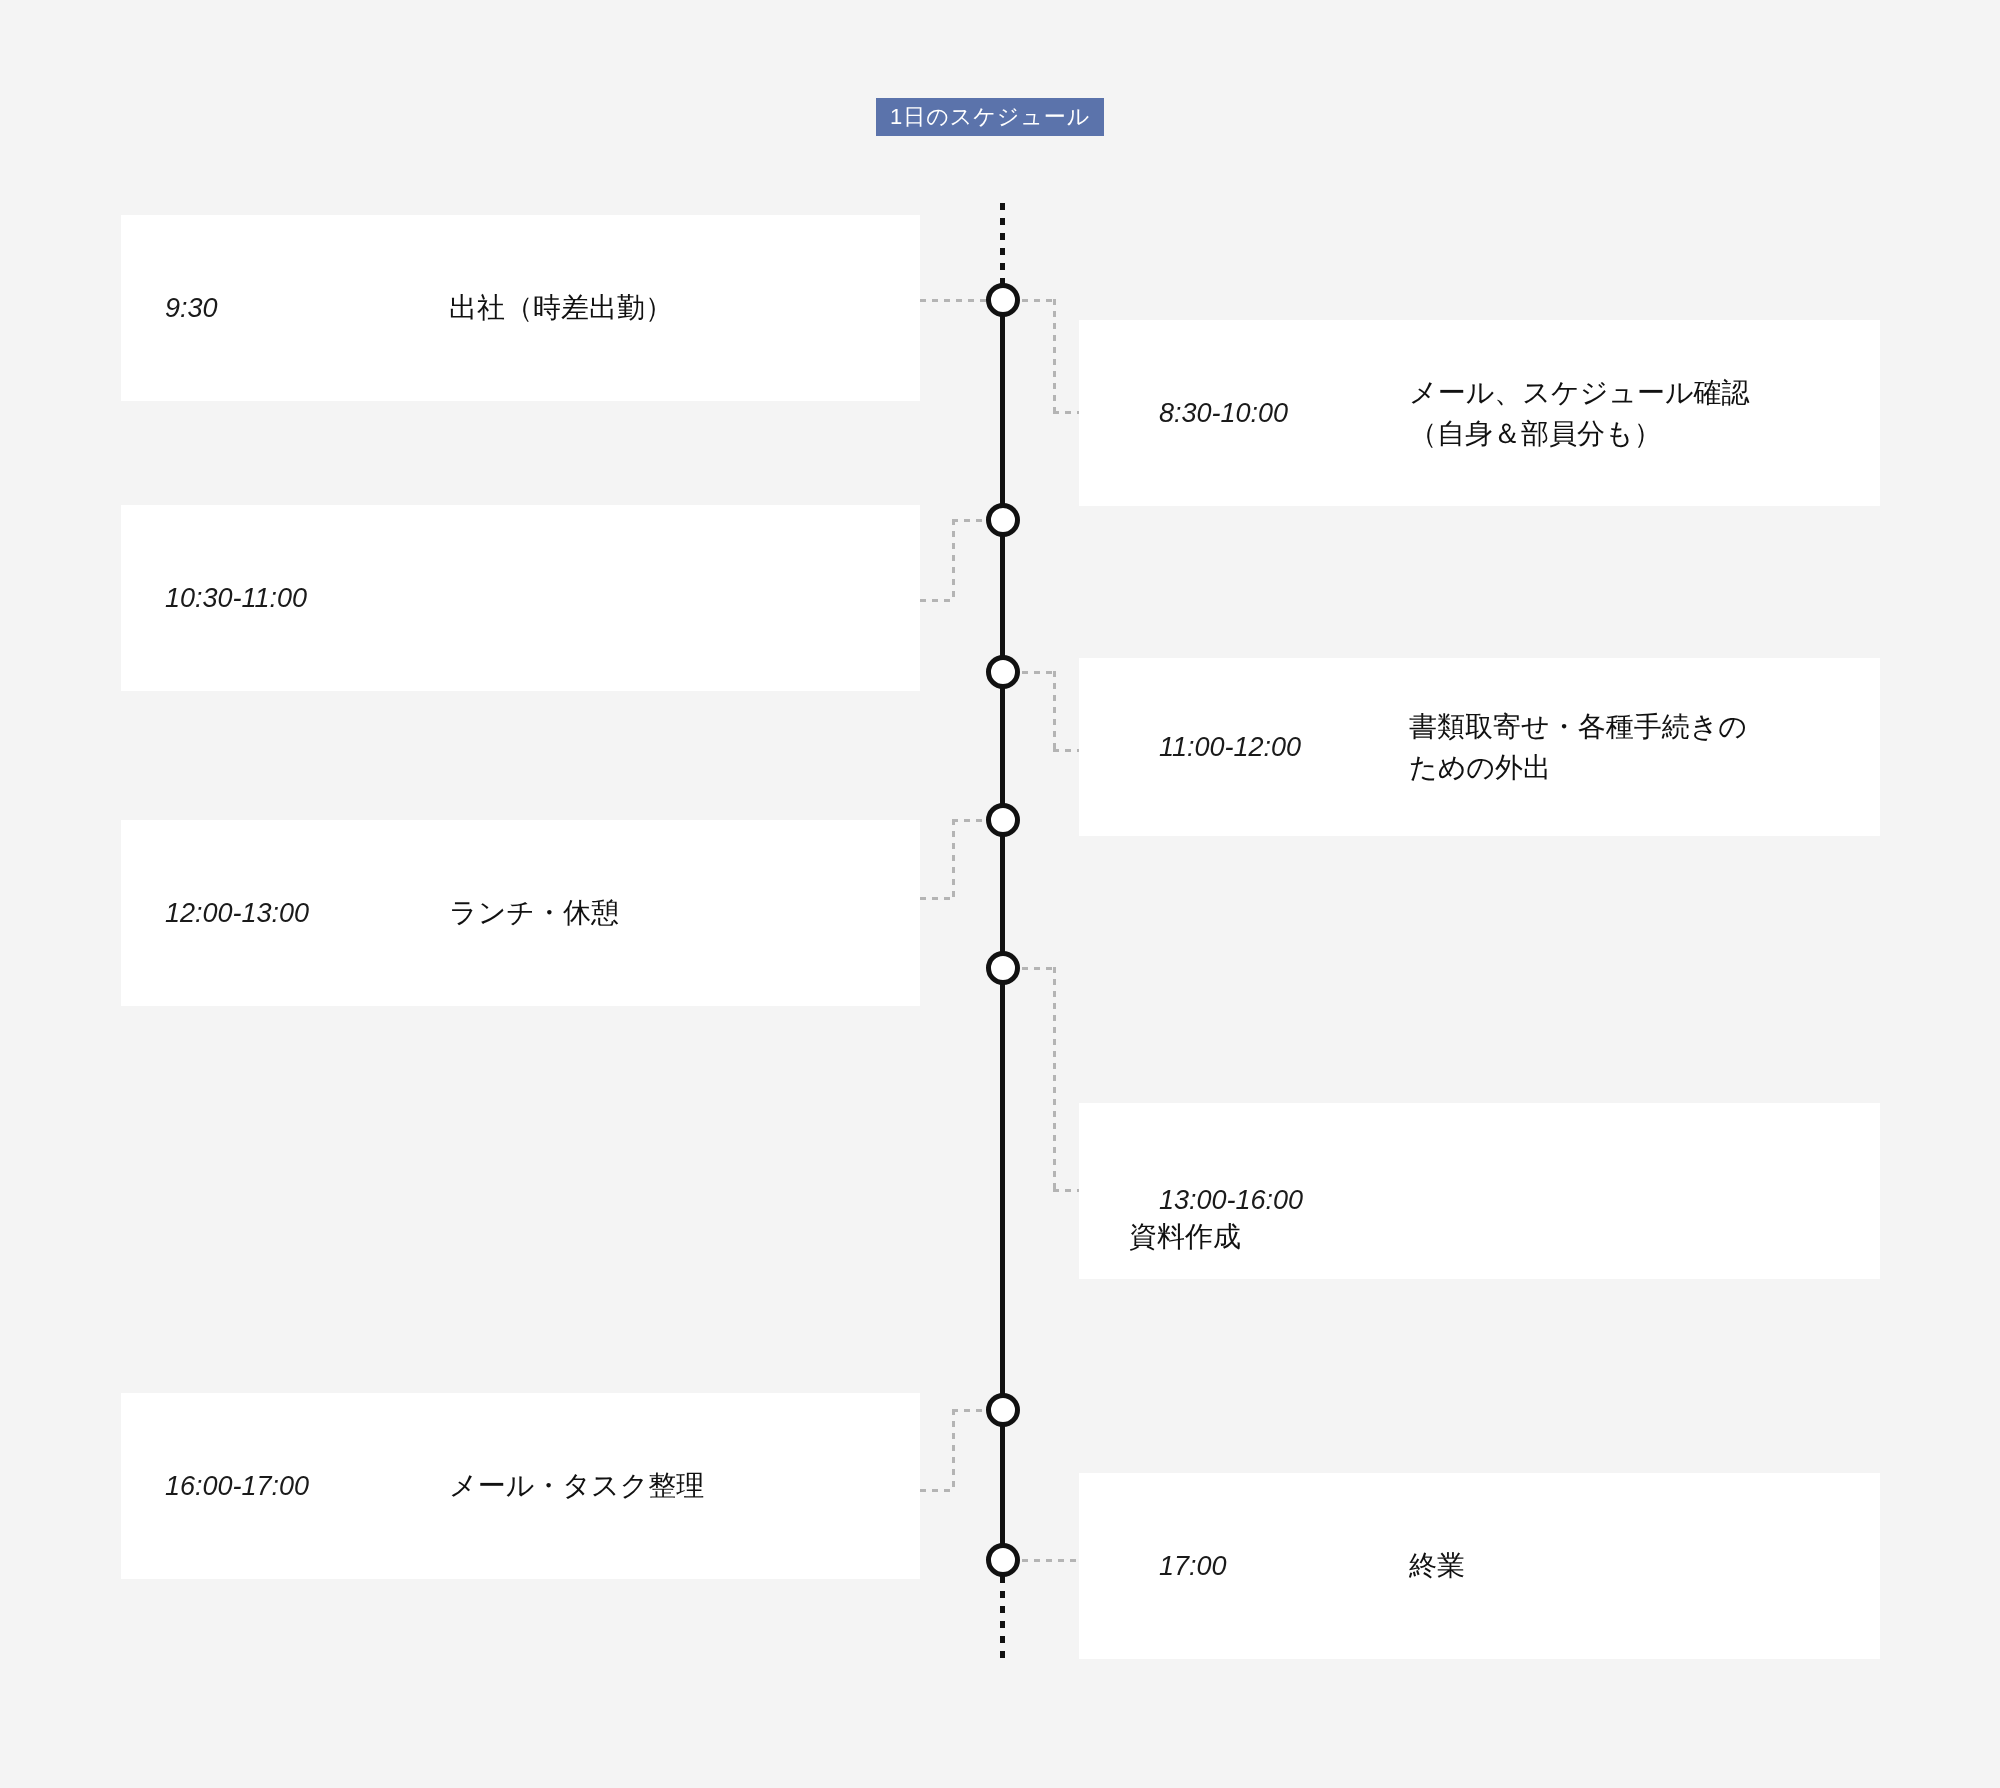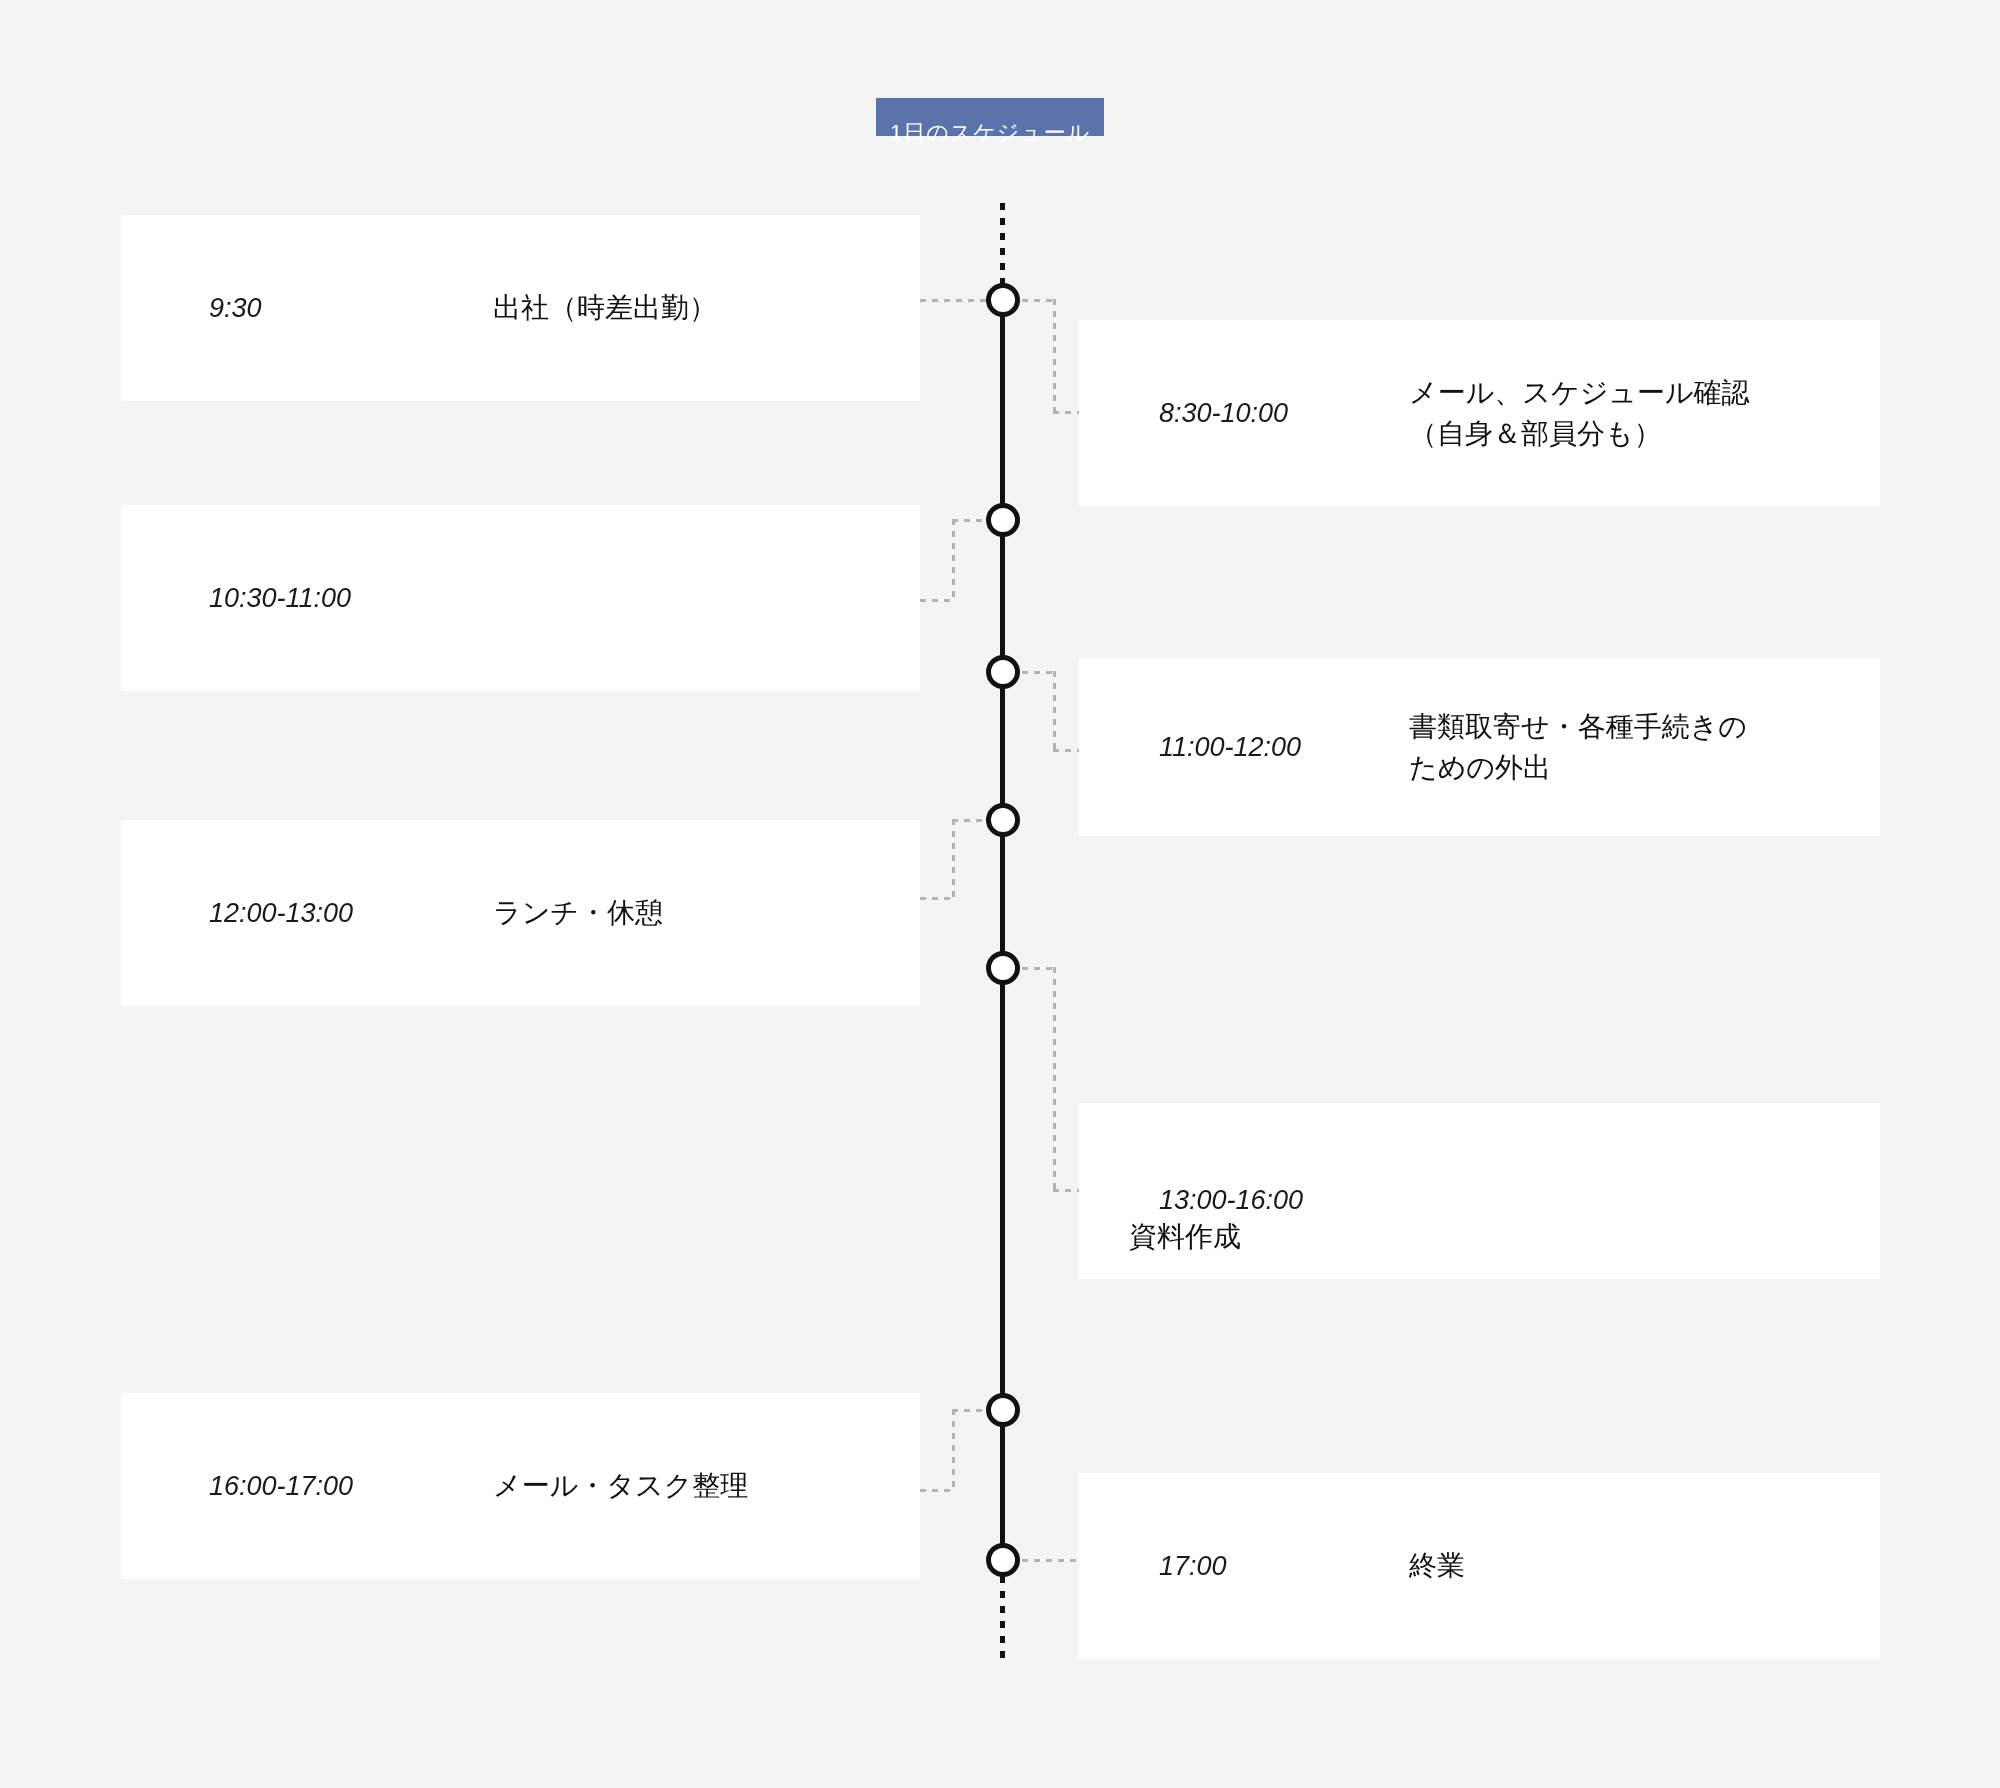--- a/index.html
+++ b/index.html
@@ -16,21 +16,21 @@
     height: 1788px;
     background: #f4f4f4;
   }
 
   
   #title-badge {
     position: absolute;
     left: 876px;
     top: 98px;
     height: 38px;
-    padding: 16px 14px;
+    padding: 0 14px;
     background: #5b73ab;
     color: #ffffff;
     font-size: 22px;
     letter-spacing: 1px;
     line-height: 38px;
     white-space: nowrap;
   }
 
   
   #spine-solid {
@@ -99,21 +99,21 @@
   }
   .card-text {
     font-size: 28px;
     color: #111111;
     line-height: 1.48;
     white-space: pre-line;
     flex: 1 1 auto;
   }
 
   
-  .card.left .card-time { margin-left: 88px; width: 200px; }
+  .card.left .card-time { margin-left: 44px; width: 200px; }
   .card.left .card-text { margin-left: 84px; }
 
   
   .card.right .card-time { margin-left: 80px; width: 200px; }
   .card.right .card-text { margin-left: 50px; }
   .card.right.top-align { align-items: flex-start; padding-top: 52px; flex-direction: column; }
 </style>
 </head>
 <body>
 

